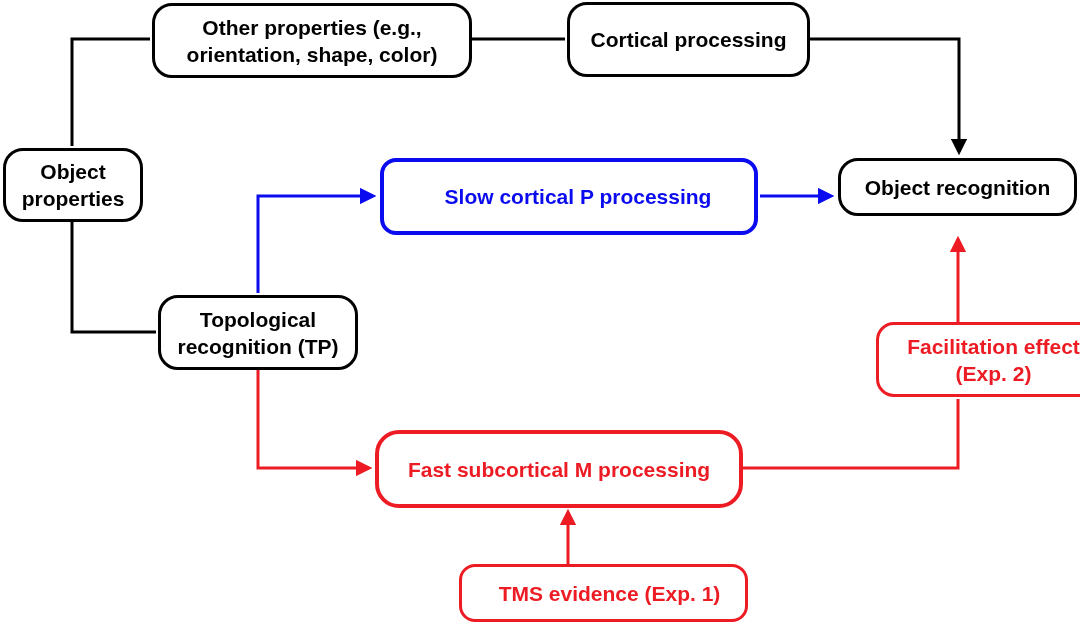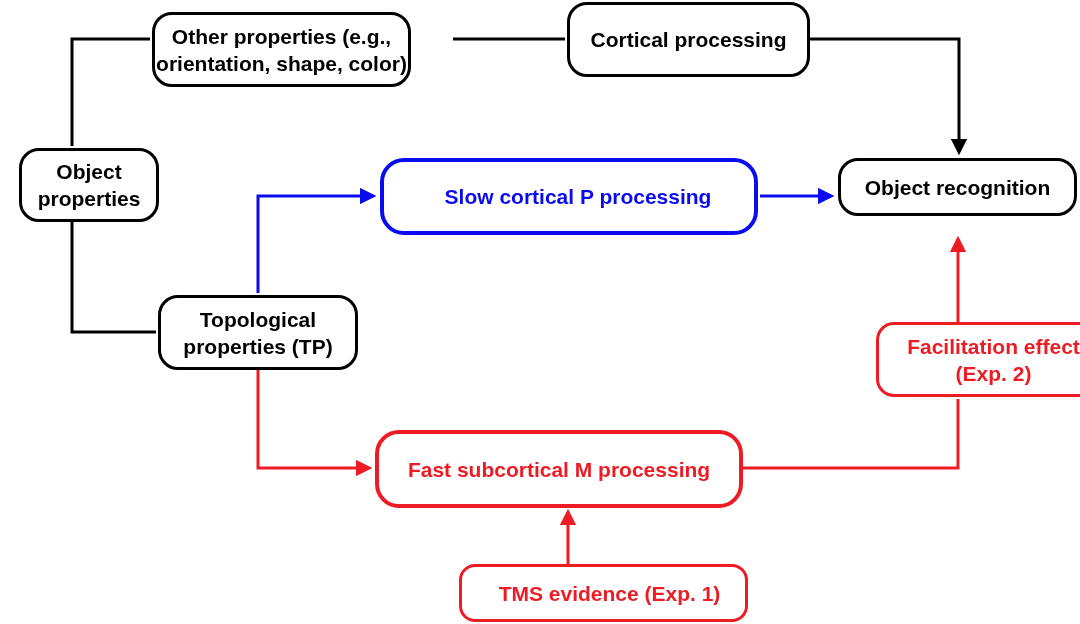--- a/index.html
+++ b/index.html
@@ -30,26 +30,26 @@
     background: #ffffff;
     font-weight: bold;
     font-size: 21px;
     line-height: 27px;
     color: #000000;
     white-space: pre-line;
     border-radius: 20px;
   }
   .node .label { white-space: pre-line; }
   .black3 { border: 3px solid #000000; }
-  .blue4  { border: 4px solid #0b0bef; color: #0b0bef; border-radius: 24px; padding-left: 18px; }
+  .blue4  { border: 4px solid #0b0bef; color: #0b0bef; border-radius: 16px; padding-left: 18px; }
   .red3   { border: 3px solid #ed1c24; color: #ed1c24; border-radius: 18px; margin-left: 36px; }
   .red4   { border: 4px solid #ed1c24; color: #ed1c24; border-radius: 24px; text-align: right; }
 
-  #n-object-properties   { left: 3px;   top: 148px; width: 140px; height: 74px; margin-left: 16px; }
-  #n-other-properties    { left: 152px; top: 12px;   width: 259px; height: 75px; }
+  #n-object-properties   { left: 3px;   top: 148px; width: 140px; height: 74px; }
+  #n-other-properties    { left: 152px; top: 3px;   width: 320px; height: 75px; }
   #n-cortical-processing { left: 567px; top: 2px;   width: 243px; height: 75px; }
   #n-slow-cortical       { left: 380px; top: 158px; width: 378px; height: 77px; }
   #n-object-recognition  { left: 838px; top: 158px; width: 239px; height: 58px; }
   #n-topological         { left: 158px; top: 295px; width: 200px; height: 75px; }
   #n-facilitation        { left: 840px; top: 322px; width: 235px; height: 75px; }
   #n-fast-subcortical    { left: 375px; top: 430px; width: 368px; height: 78px; }
   #n-tms-evidence        { left: 423px; top: 564px; width: 289px; height: 58px; border-radius: 16px; padding-left: 12px; }
 </style>
 </head>
 <body>
@@ -100,21 +100,21 @@
   <div id="n-slow-cortical" class="node blue4">
     <span class="label">Slow cortical P processing</span>
   </div>
 
   <div id="n-object-recognition" class="node black3">
     <span class="label">Object recognition</span>
   </div>
 
   <div id="n-topological" class="node black3">
     <span class="label">Topological
-properties (TP)</span>
+recognition (TP)</span>
   </div>
 
   <div id="n-facilitation" class="node red3">
     <span class="label">Facilitation effect
 (Exp. 2)</span>
   </div>
 
   <div id="n-fast-subcortical" class="node red4">
     <span class="label">Fast subcortical M processing</span>
   </div>

